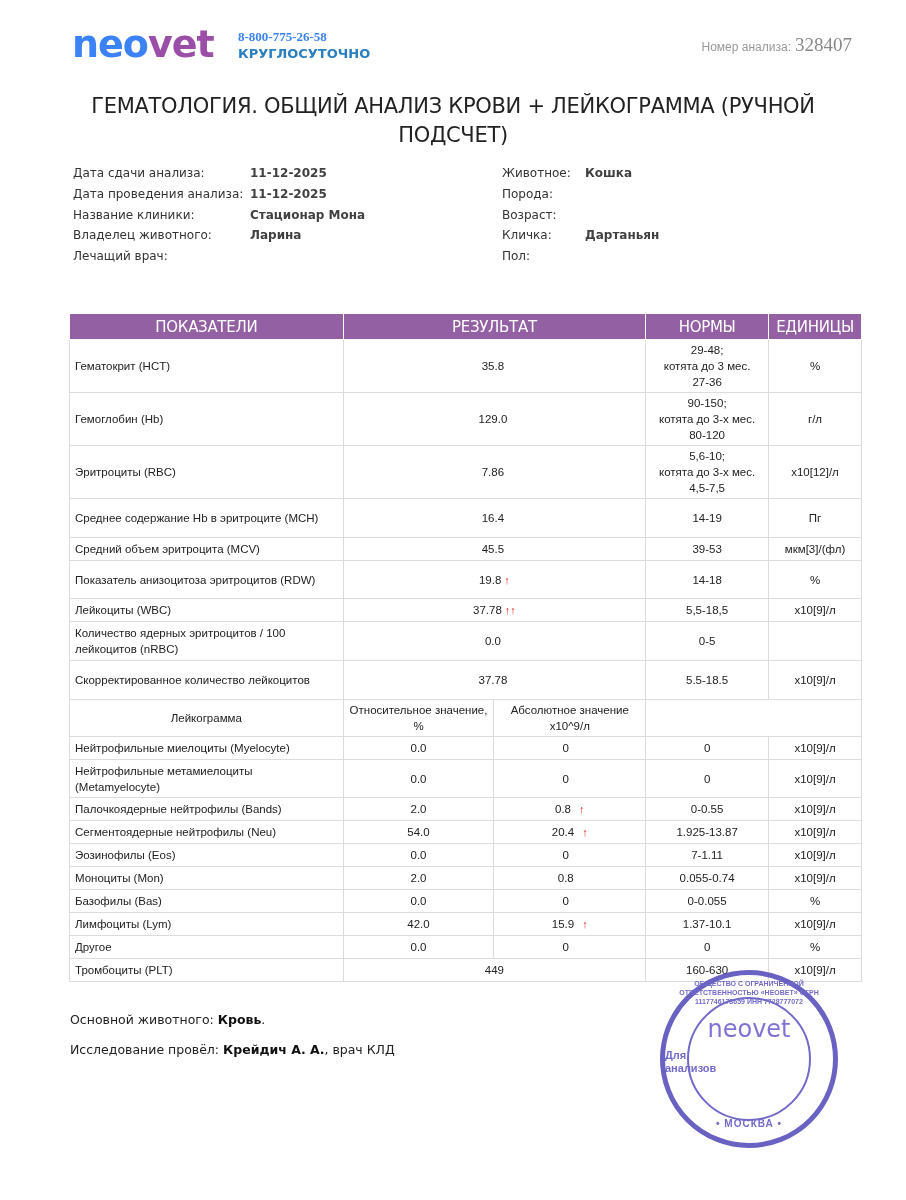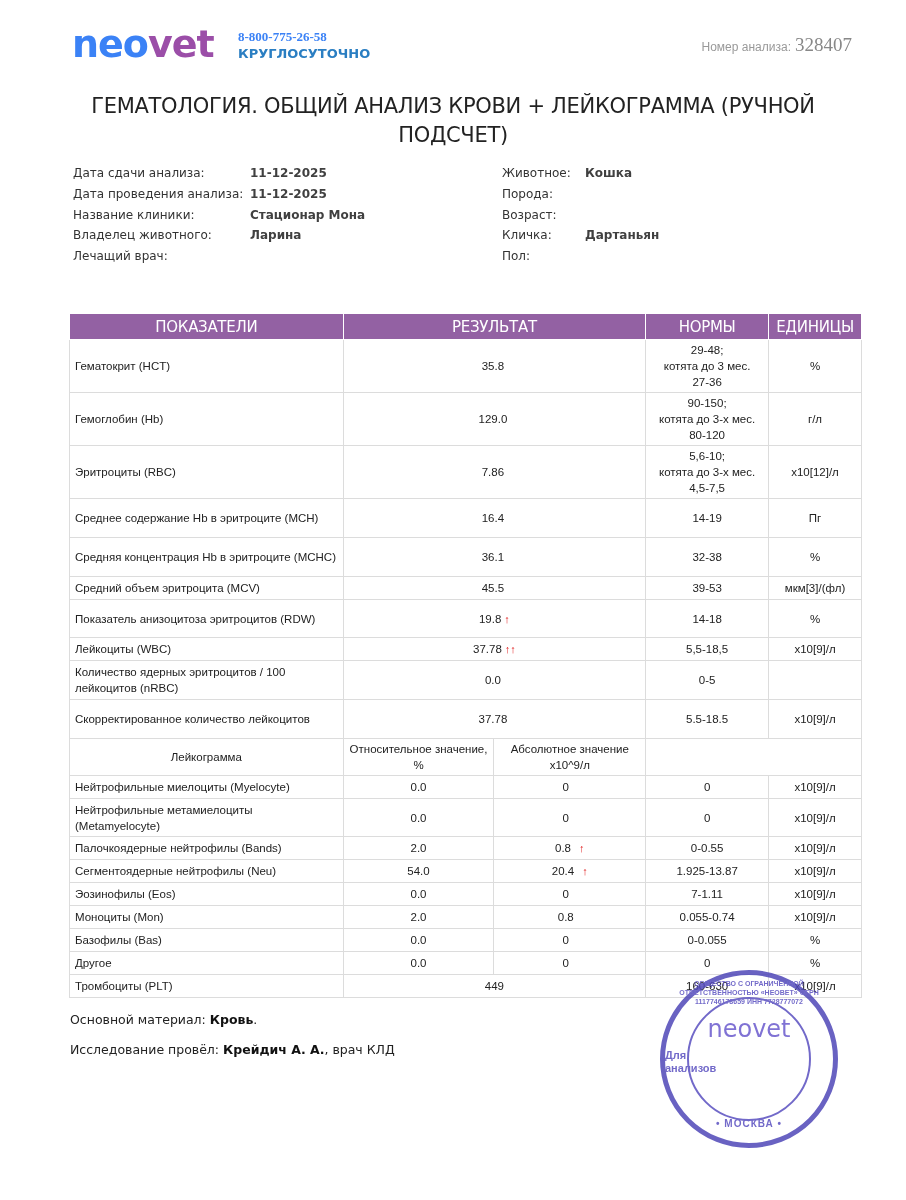--- a/index.html
+++ b/index.html
@@ -137,26 +137,20 @@
         <td class="c" colspan="2"><span>7.86</span><span class="arrow"></span></td>
         <td class="c"><span>5,6-10;</span><br><span>котята до 3-х мес.</span><br><span>4,5-7,5</span></td>
         <td class="c">x10[12]/л</td>
       </tr>
       <tr style="height: 39px;">
         <td>Среднее содержание Hb в эритроците (MCH)</td>
         <td class="c" colspan="2"><span>16.4</span><span class="arrow"></span></td>
         <td class="c"><span>14-19</span></td>
         <td class="c">Пг</td>
       </tr>
-      <tr style="height: 39px;">
-        <td>Средняя концентрация Hb в эритроците (MCHC)</td>
-        <td class="c" colspan="2"><span>36.1</span><span class="arrow"></span></td>
-        <td class="c"><span>32-38</span></td>
-        <td class="c">%</td>
-      </tr>
       <tr style="height: 23px;">
         <td>Средний объем эритроцита (MCV)</td>
         <td class="c" colspan="2"><span>45.5</span><span class="arrow"></span></td>
         <td class="c"><span>39-53</span></td>
         <td class="c">мкм[3]/(фл)</td>
       </tr>
       <tr style="height: 38px;">
         <td>Показатель анизоцитоза эритроцитов (RDW)</td>
         <td class="c" colspan="2"><span>19.8</span><span class="arrow">↑</span></td>
         <td class="c"><span>14-18</span></td>
@@ -229,37 +223,44 @@
         <td class="c">x10[9]/л</td>
       </tr>
       <tr style="height: 23px;">
         <td>Базофилы (Bas)</td>
         <td class="c">0.0</td>
         <td class="c"><span>0</span><span class="arrow" style="margin-left:8px"></span></td>
         <td class="c">0-0.055</td>
         <td class="c">%</td>
       </tr>
       <tr style="height: 23px;">
+        <td>Лимфоциты (Lym)</td>
+        <td class="c">42.0</td>
+        <td class="c"><span>15.9</span><span class="arrow" style="margin-left:8px">↑</span></td>
+        <td class="c">1.37-10.1</td>
+        <td class="c">x10[9]/л</td>
+      </tr>
+      <tr style="height: 23px;">
         <td>Другое</td>
         <td class="c">0.0</td>
         <td class="c"><span>0</span><span class="arrow" style="margin-left:8px"></span></td>
         <td class="c">0</td>
         <td class="c">%</td>
       </tr>
       <tr style="height: 23px;">
         <td>Тромбоциты (PLT)</td>
         <td class="c" colspan="2">449</td>
         <td class="c">160-630</td>
         <td class="c">x10[9]/л</td>
       </tr>
     </tbody>
 </table>
 
 <div class="footer" style="top:1012px">
-  <span>Основной материал: </span><b>Кровь</b><span>.</span>
+  <span>Основной животного: </span><b>Кровь</b><span>.</span>
 </div>
 <div class="footer" style="top:1042px">
   <span>Исследование провёл: </span><b>Крейдич А. А.</b><span>, врач КЛД</span>
 </div>
 
 <div class="stamp">
   <div class="s-ring">ОБЩЕСТВО С ОГРАНИЧЕННОЙ ОТВЕТСТВЕННОСТЬЮ «НЕОВЕТ» ОГРН 1117746178659 ИНН 7728777072</div>
   <div class="inner"></div>
   <div class="s-logo">neovet</div>
   <div class="s-text"><span>Для</span><br><span>анализов</span></div>

